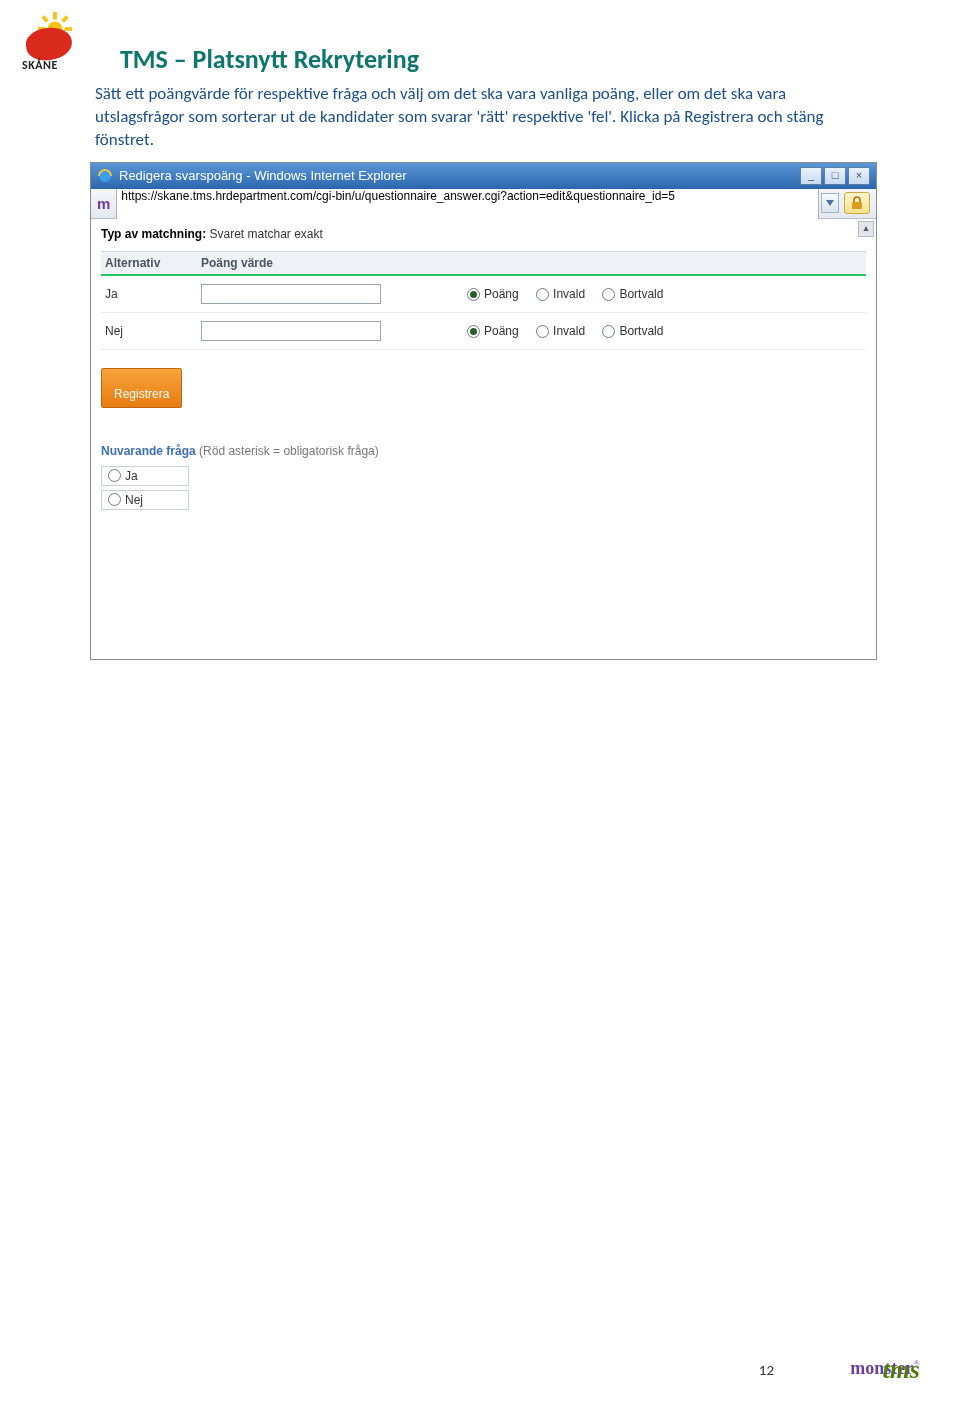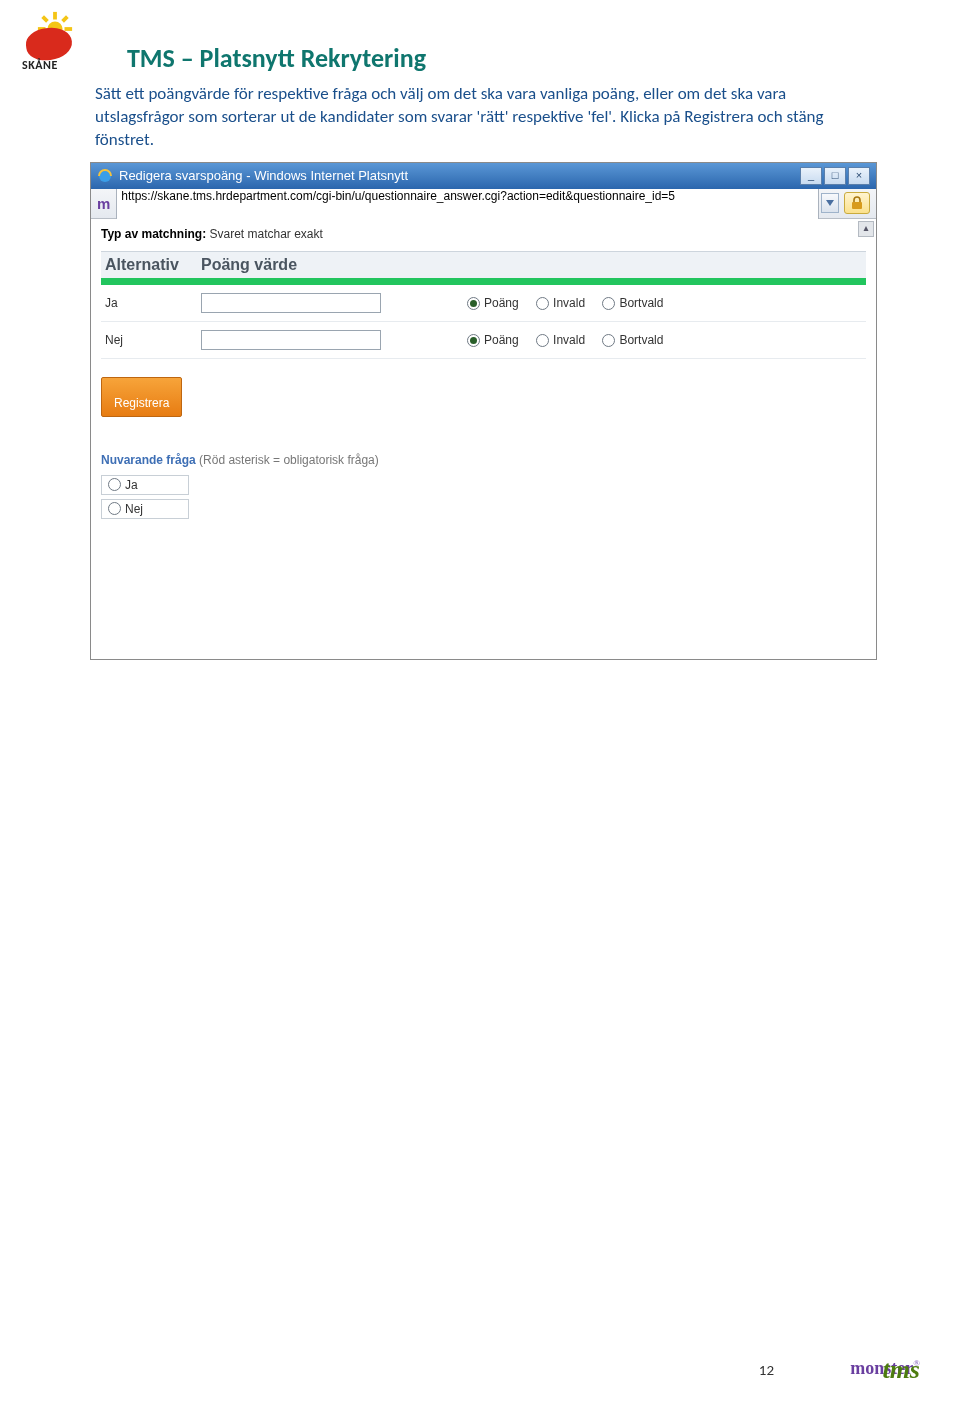--- a/index.html
+++ b/index.html
@@ -6,23 +6,22 @@
   body {
     margin: 0;
     font-family: Calibri, Arial, sans-serif;
     background: #fff;
     width: 960px;
     height: 1407px;
     position: relative;
   }
   .page-header {
     display: flex;
-    align-items: center;
+    align-items: flex-end;
     padding: 10px 0 0 20px;
-    gap: 7px;
   }
   .logo-skane {
     width: 70px;
     height: 65px;
     position: relative;
   }
   .logo-skane .sun {
     width: 38px; height: 38px;
     position: absolute; top: 0; left: 16px;
   }
@@ -144,25 +143,25 @@
     font-weight: 700;
     font-size: 14px;
     letter-spacing: 0.3px;
     margin-bottom: 14px;
   }
   .matchrow { margin-bottom: 10px; font-size:12px;}
   .matchrow b { color:#000; }
   .thead {
     background: #eef2f6;
     border-top: 1px solid #cdd5dd;
-    border-bottom: 7px solid #22c55e;
+    border-bottom: 2px solid #22c55e;
     display: flex;
     font-weight: 700;
     color: #4a5560;
-    font-size: 16px;
+    font-size: 12px;
     padding: 4px 0;
   }
   .col-alt { width: 100px; padding-left:4px;}
   .col-val { width: 260px; }
   .col-typ { flex:1; }
   .trow {
     display: flex;
     align-items: center;
     padding: 8px 0;
     border-bottom: 1px solid #e7ebef;
@@ -263,21 +262,21 @@
 </div>
 
 <div class="body-text">Sätt ett poängvärde för respektive fråga och välj om det ska vara vanliga poäng, eller om det ska vara utslagsfrågor som sorterar ut de kandidater som svarar 'rätt' respektive 'fel'. Klicka på Registrera och stäng fönstret.</div>
 
 <div class="browser">
   <div class="titlebar">
     <svg class="ie-icon" viewBox="0 0 16 16">
       <circle cx="8" cy="8" r="6" fill="#3a9ee8"></circle>
       <path d="M2 8 A6 6 0 0 1 14 8" stroke="#f6c33c" stroke-width="2" fill="none"></path>
     </svg>
-    <span>Redigera svarspoäng - Windows Internet Platsnytt</span>
+    <span>Redigera svarspoäng - Windows Internet Explorer</span>
     <div class="win-btns">
       <div class="win-btn">_</div>
       <div class="win-btn">□</div>
       <div class="win-btn">×</div>
     </div>
   </div>
   <div class="addrbar">
     <span class="m-icon">m</span>
     <div class="url">https://skane.tms.hrdepartment.com/cgi-bin/u/questionnaire_answer.cgi?action=edit&amp;questionnaire_id=5</div>
     <div class="dd">

